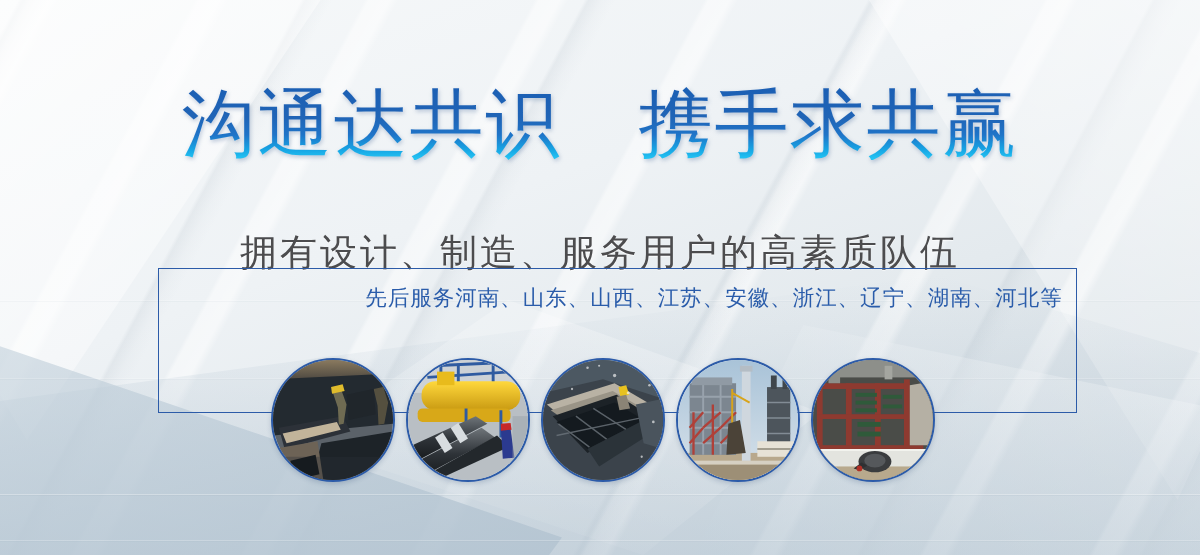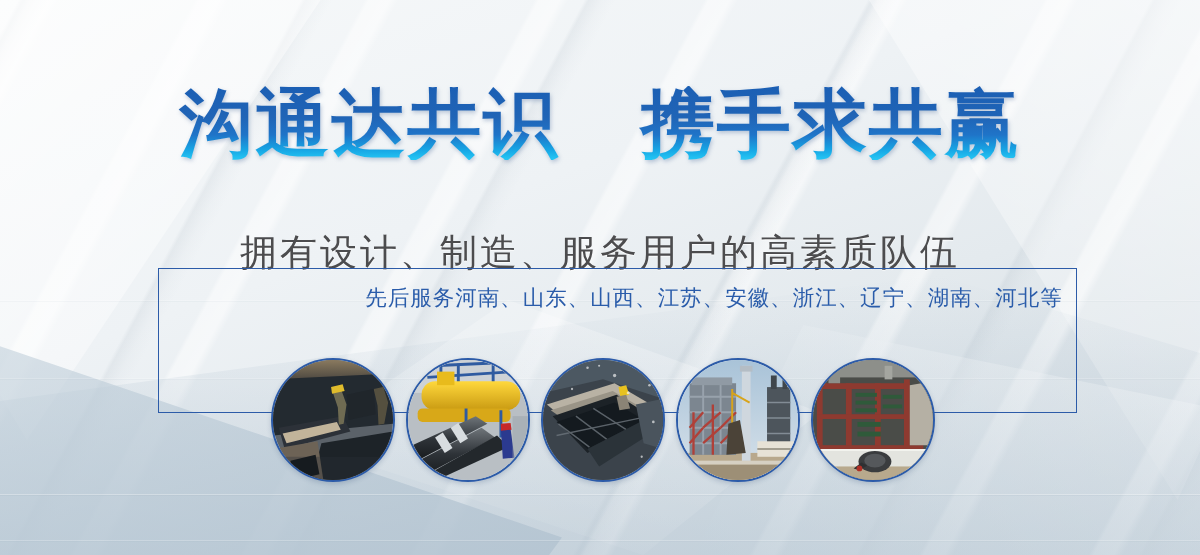--- a/index.html
+++ b/index.html
@@ -106,21 +106,21 @@
   }
 
   
   .headline {
     position: absolute;
     left: 0; right: 0;
     top: 86px;
     text-align: center;
     font-size: 74px;
     line-height: 1;
-    font-weight: 700;
+    font-weight: 400;
     letter-spacing: 2px;
     white-space: nowrap;
     font-family: "DejaVu Sans", "Liberation Sans", sans-serif;
     background-image: linear-gradient(180deg,
         #1b5fb4 0%,
         #2064b6 42%,
         #1f74c8 66%,
         #17a5e4 86%,
         #25c8f5 100%);
     -webkit-background-clip: text;

